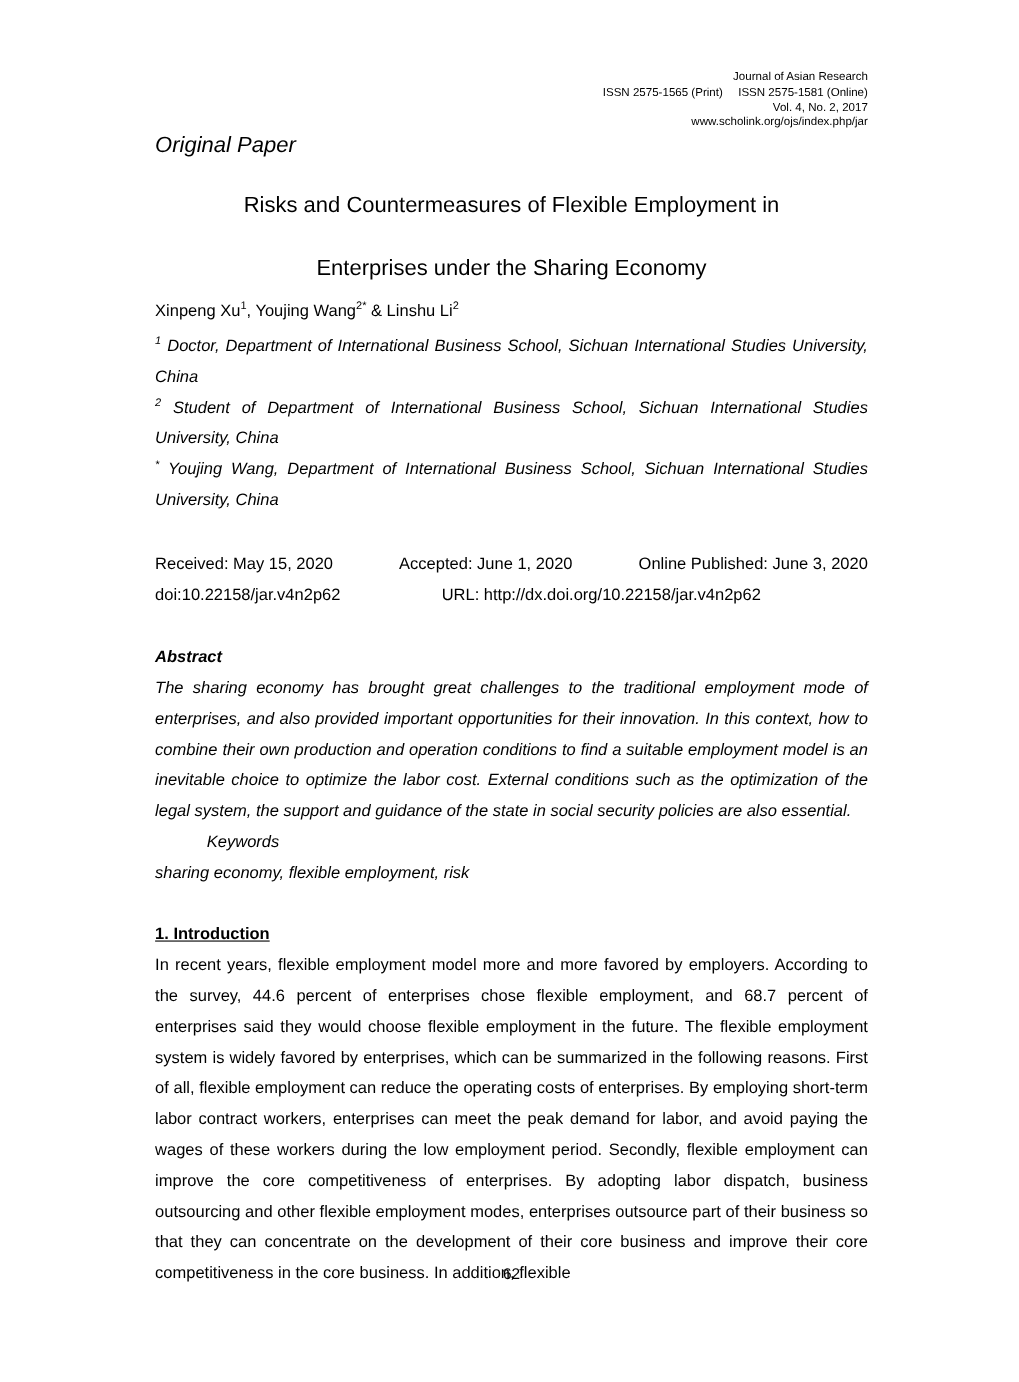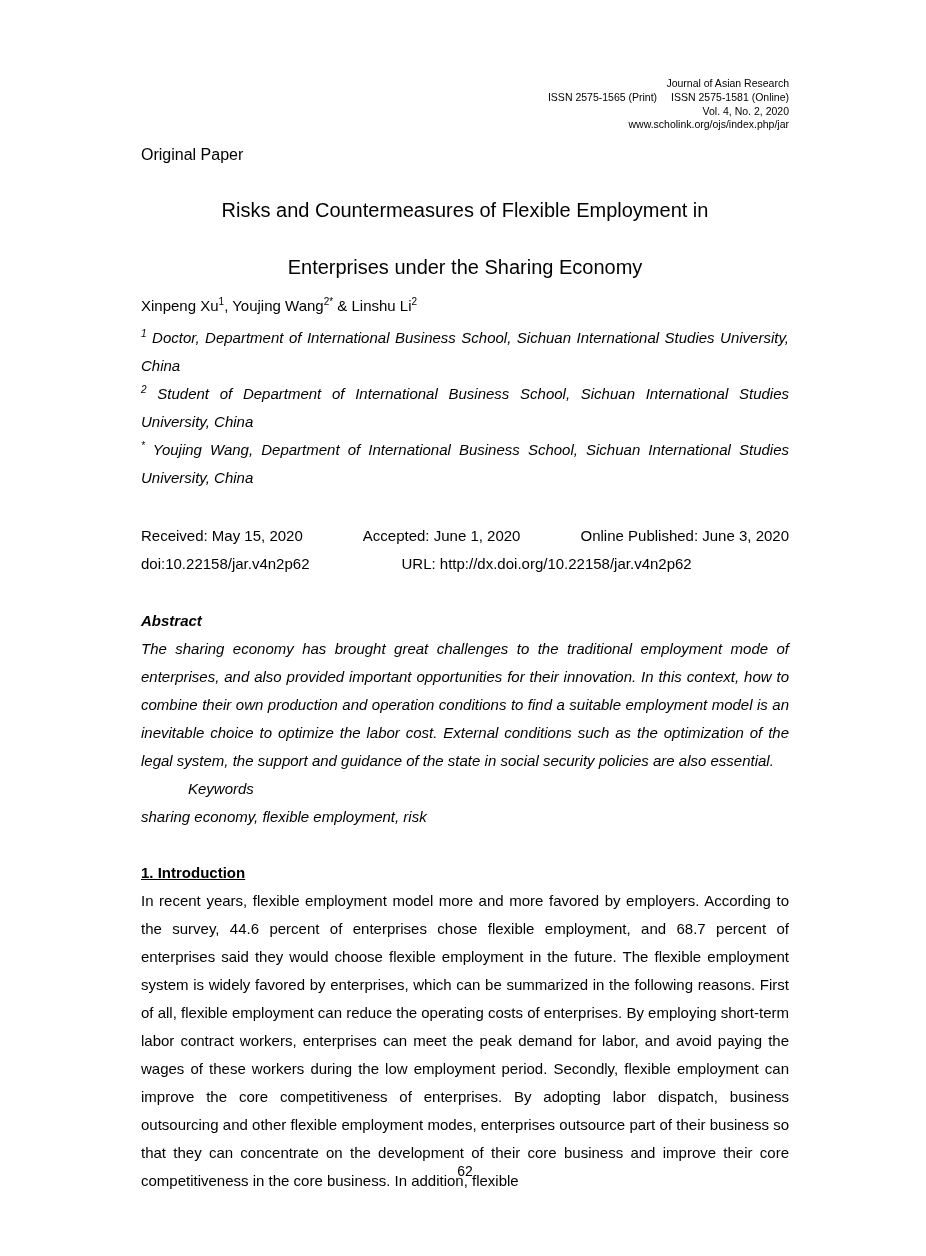--- a/index.html
+++ b/index.html
@@ -8,36 +8,37 @@
     width: 926px;
     height: 1256px;
     position: relative;
     font-family: "Liberation Sans", sans-serif;
     color: #000000;
     overflow: hidden;
   }
   .page {
     position: absolute;
     left: 141px;
-    top: 13px;
+    top: 0;
     width: 648px;
     height: 1036px;
   }
   .journal-header {
     padding-top: 64px;
     text-align: right;
     font-size: 10.5px;
     line-height: 13.8px;
     color: #000000;
   }
   .journal-header .issn-line span { display: inline-block; }
   .journal-header .issn-print { margin-right: 14px; }
   .article-type {
-    margin-top: 11px;
-    font-size: 16px;
+    margin-top: 1px;
+    font-size: 20px;
+    font-style: italic;
     line-height: 24px;
   }
   .title-line {
     text-align: center;
     font-size: 20px;
     line-height: 30px;
   }
   .title-line.first { margin-top: 28px; }
   .title-line.second { margin-top: 27px; }
   .authors-line {
@@ -123,21 +124,21 @@
 </head>
 <body>
 
 <div class="page">
 
   <div class="journal-header">
     <div>Journal of Asian Research</div>
     <div class="issn-line">
       <span class="issn-print">ISSN 2575-1565 (Print)</span><span>ISSN 2575-1581 (Online)</span>
     </div>
-    <div>Vol. 4, No. 2, 2020</div>
+    <div>Vol. 4, No. 2, 2017</div>
     <div>www.scholink.org/ojs/index.php/jar</div>
   </div>
 
   <div class="article-type">Original Paper</div>
 
   <div class="title-line first">Risks and Countermeasures of Flexible Employment in</div>
   <div class="title-line second">Enterprises under the Sharing Economy</div>
 
   <div class="authors-line">
     <span>Xinpeng Xu</span><sup>1</sup><span>, Youjing Wang</span><sup>2*</sup><span> &amp; Linshu Li</span><sup>2</sup>

